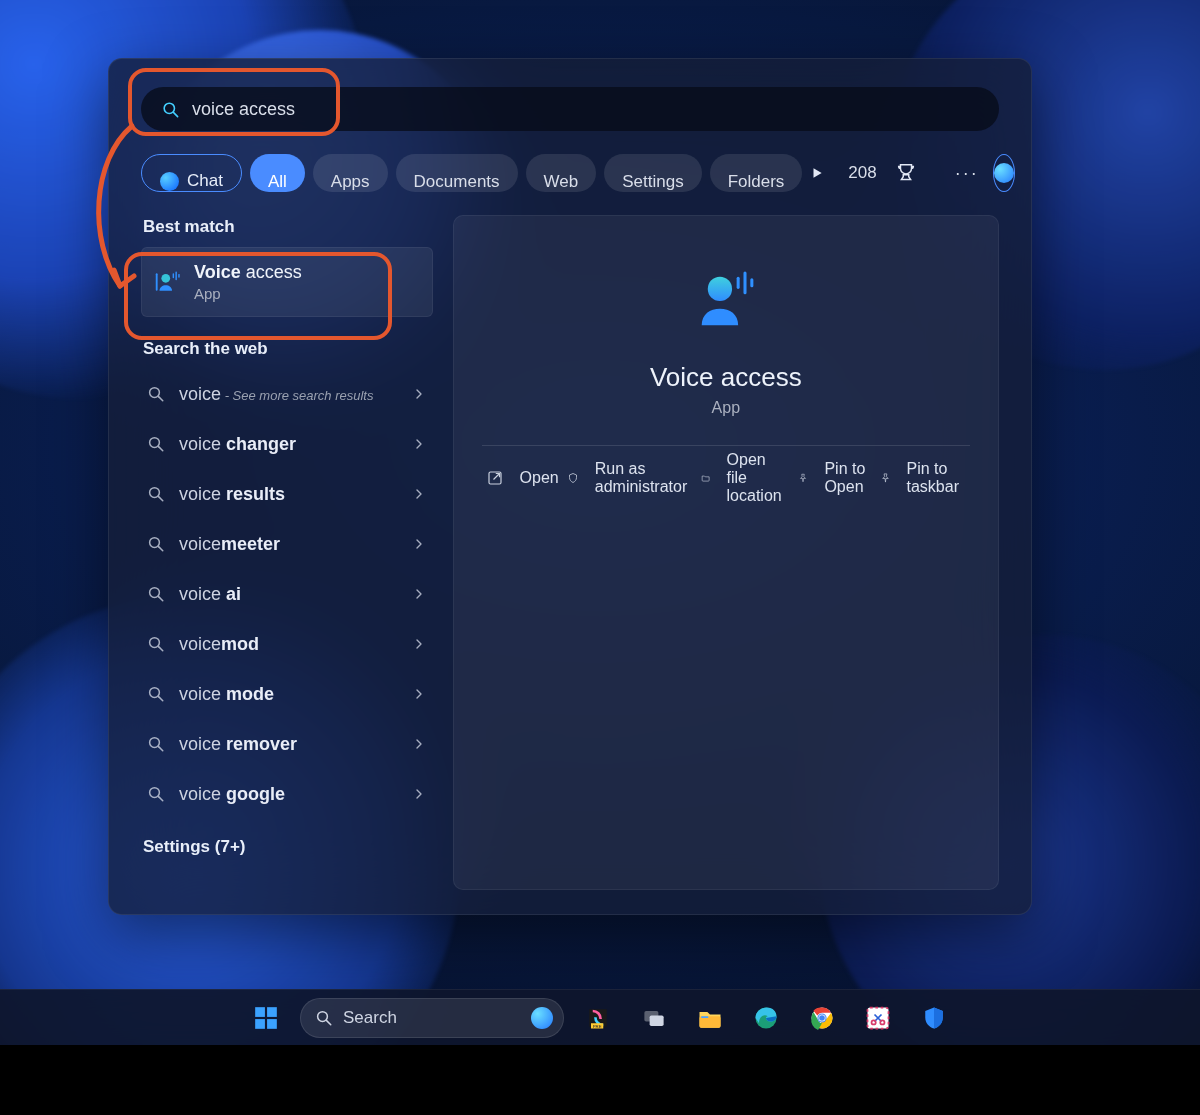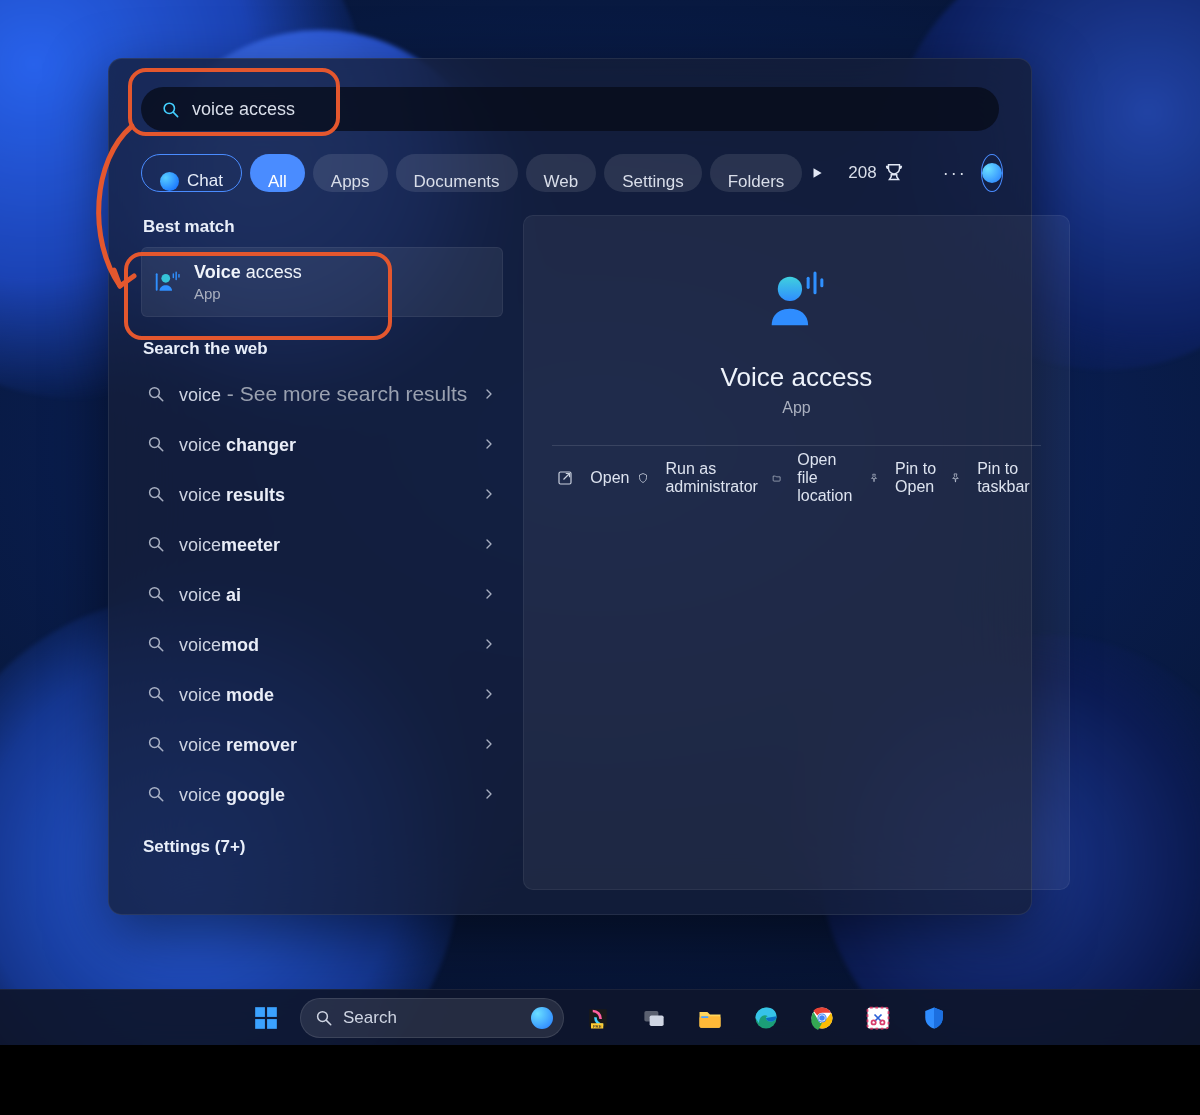--- a/index.html
+++ b/index.html
@@ -46,21 +46,21 @@
 .pill {
   height: 38px; padding: 0 18px; border-radius: 20px; display: flex;
   align-items: flex-end; gap: 8px; color: #d9dee9; font-size: 17px;
   background: rgba(255,255,255,0.10); cursor: pointer; white-space: nowrap;
 }
 .pill.chat { background: transparent; border: 1.5px solid #4a8cff; color: #e8eef9; }
 .pill.chat .bing-dot { width: 19px; height: 19px; border-radius: 50%; background: radial-gradient(circle at 30% 30%, #58ceff, #0a5fff); }
 .pill.active { background: #4a8cff; color: #fff; }
 .filter-spacer { flex: 1; }
 .filter-play { width: 28px; color: #e2e8f5; display: flex; align-items: center; justify-content: center; cursor: pointer; }
-.points { display: flex; align-items: center; gap: 6px; color: #d9dee9; font-size: 17px; margin: 0 8px; cursor: pointer; }
+.points { display: flex; align-items: center; gap: 18px; color: #d9dee9; font-size: 17px; margin: 0 8px; cursor: pointer; }
 .avatar { width: 28px; height: 28px; border-radius: 50%; background: radial-gradient(circle at 35% 30%, #8892a0, #20242c); cursor: pointer; margin: 0 4px; }
 .more-dots { color: #d9dee9; font-size: 18px; letter-spacing: 2px; cursor: pointer; margin: 0 6px; }
 .bing-circle {
   width: 38px; height: 38px; border-radius: 50%; border: 1.5px solid #4a8cff;
   display: flex; align-items: center; justify-content: center; cursor: pointer;
 }
 .bing-circle .bing-dot { width: 20px; height: 20px; border-radius: 50%; background: radial-gradient(circle at 30% 30%, #6adfff, #2378ff); }
 
 .panel-body { display: flex; gap: 20px; margin-top: 22px; flex: 1; min-height: 0; }
 .left-col { width: 380px; display: flex; flex-direction: column; color: #d9dee9; }
@@ -80,21 +80,21 @@
 .left-col .sec-title.web { margin-top: 22px; }
 
 .sug-list { display: flex; flex-direction: column; }
 .sug {
   height: 50px; display: flex; align-items: center; gap: 14px; padding: 0 6px;
   cursor: pointer; border-radius: 4px;
 }
 .sug .mag { width: 18px; height: 18px; opacity: 0.8; flex-shrink: 0; }
 .sug .txt { flex: 1; font-size: 18px; color: #cdd3e1; white-space: nowrap; overflow: hidden; }
 .sug .txt b { font-weight: 600; color: #e9edf7; }
-.sug .txt .dim { color: #9aa1b0; font-size: 21px; }
+.sug .txt .dim { color: #9aa1b0; font-size: 13px; font-style: italic; }
 .sug .chev { width: 16px; height: 16px; opacity: 0.8; }
 
 .settings-more { font-size: 17px; color: #e8eef9; font-weight: 600; margin: 18px 0 0 2px; cursor: pointer; }
 
 .right-col {
   flex: 1; background: rgba(255,255,255,0.055); border: 1px solid rgba(255,255,255,0.06);
   border-radius: 10px; padding: 34px 28px 24px 28px; color: #d9dee9;
   display: flex; flex-direction: column; align-items: center;
 }
 .big-icon { width: 84px; height: 84px; margin-top: 6px; display: flex; align-items: center; justify-content: center; }

